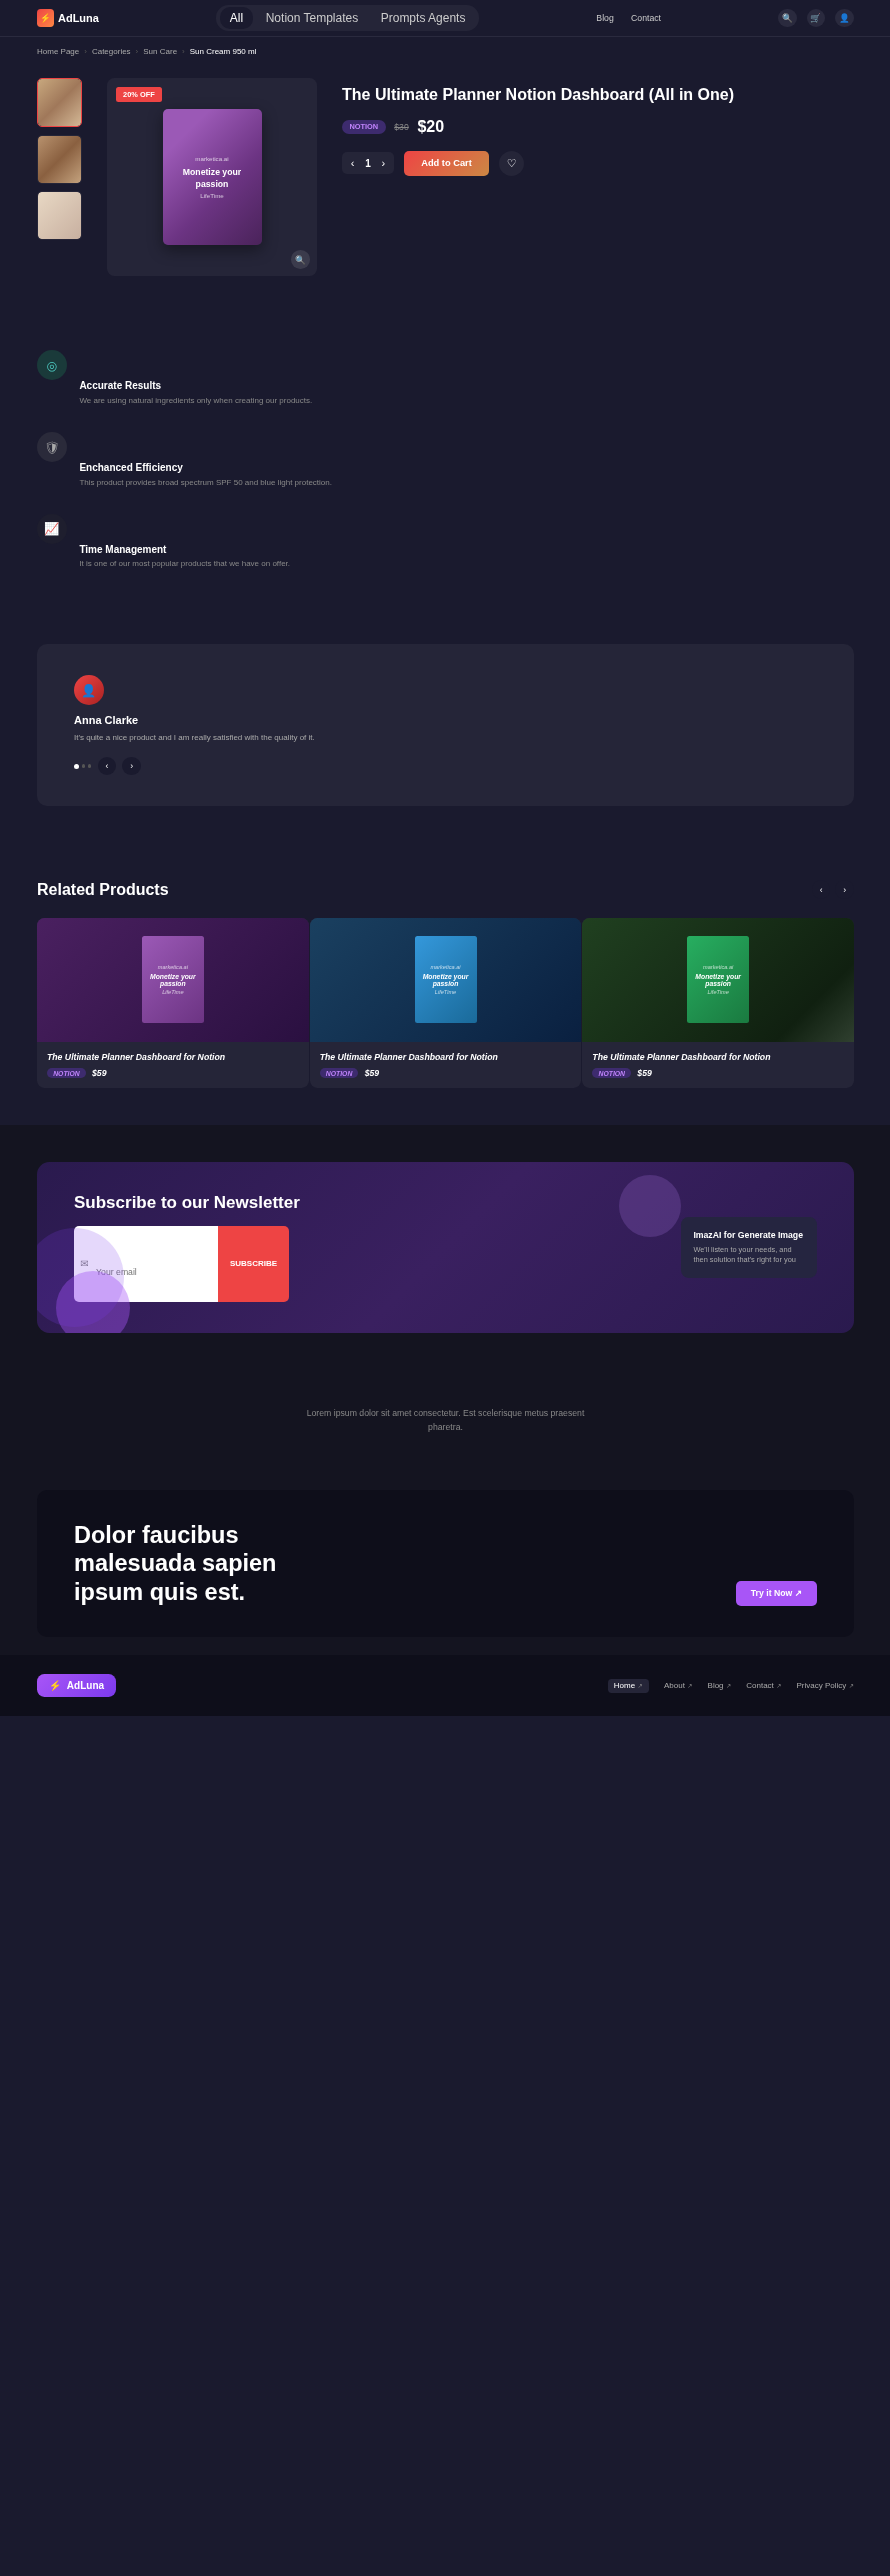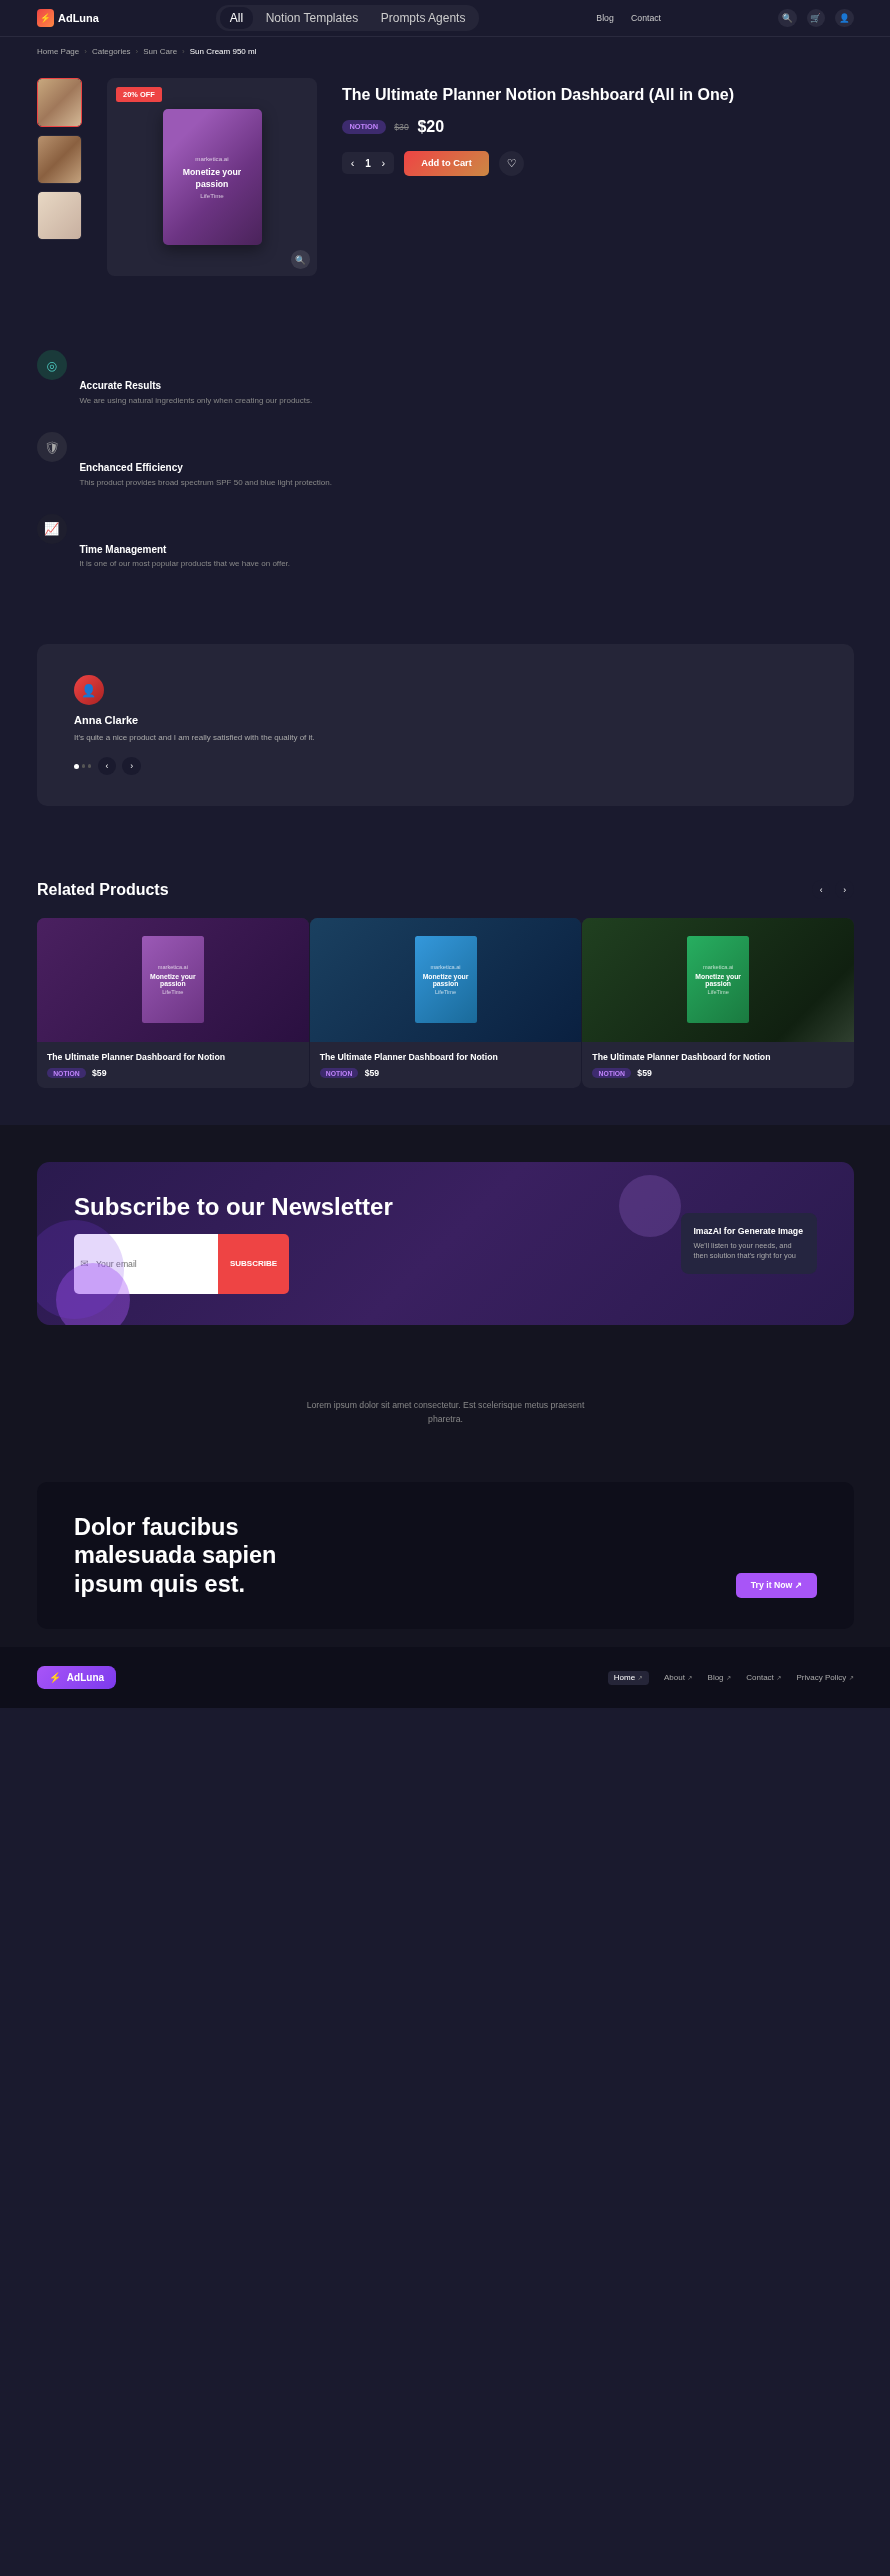--- a/index.html
+++ b/index.html
@@ -430,20 +430,21 @@
       font-size: 16px;
       font-weight: 700;
     }
     .related-nav {
       display: flex;
       gap: 5px;
     }
     .related-products-grid {
       display: flex;
       gap: 1px;
+      font-style: italic;
     }
     .product-card {
       flex: 1;
       background: #252538;
       border-radius: 7.4px;
       overflow: hidden;
     }
     .product-card-img {
       height: 124px;
       display: flex;
@@ -506,36 +507,37 @@
       border-radius: 12.4px;
       padding: 31px 37px;
       display: flex;
       align-items: center;
       justify-content: space-between;
       position: relative;
       overflow: hidden;
     }
     .newsletter-left {}
     .newsletter-title {
-      font-size: 24px;
+      font-size: 17px;
       font-weight: 700;
       margin-bottom: 12.4px;
     }
     .newsletter-form {
       display: flex;
       gap: 0;
     }
     .newsletter-input {
       background: #fff;
       border: none;
       border-radius: 5px 0 0 5px;
       padding: 25px 10px;
       font-size: 8.7px;
       color: #333;
       width: 124px;
+      margin-top: 16px;
     }
     .newsletter-btn {
       background: #e44;
       color: #fff;
       border: none;
       border-radius: 0 5px 5px 0;
       padding: 7.4px 12.4px;
       font-size: 8px;
       font-weight: 700;
       cursor: pointer;

